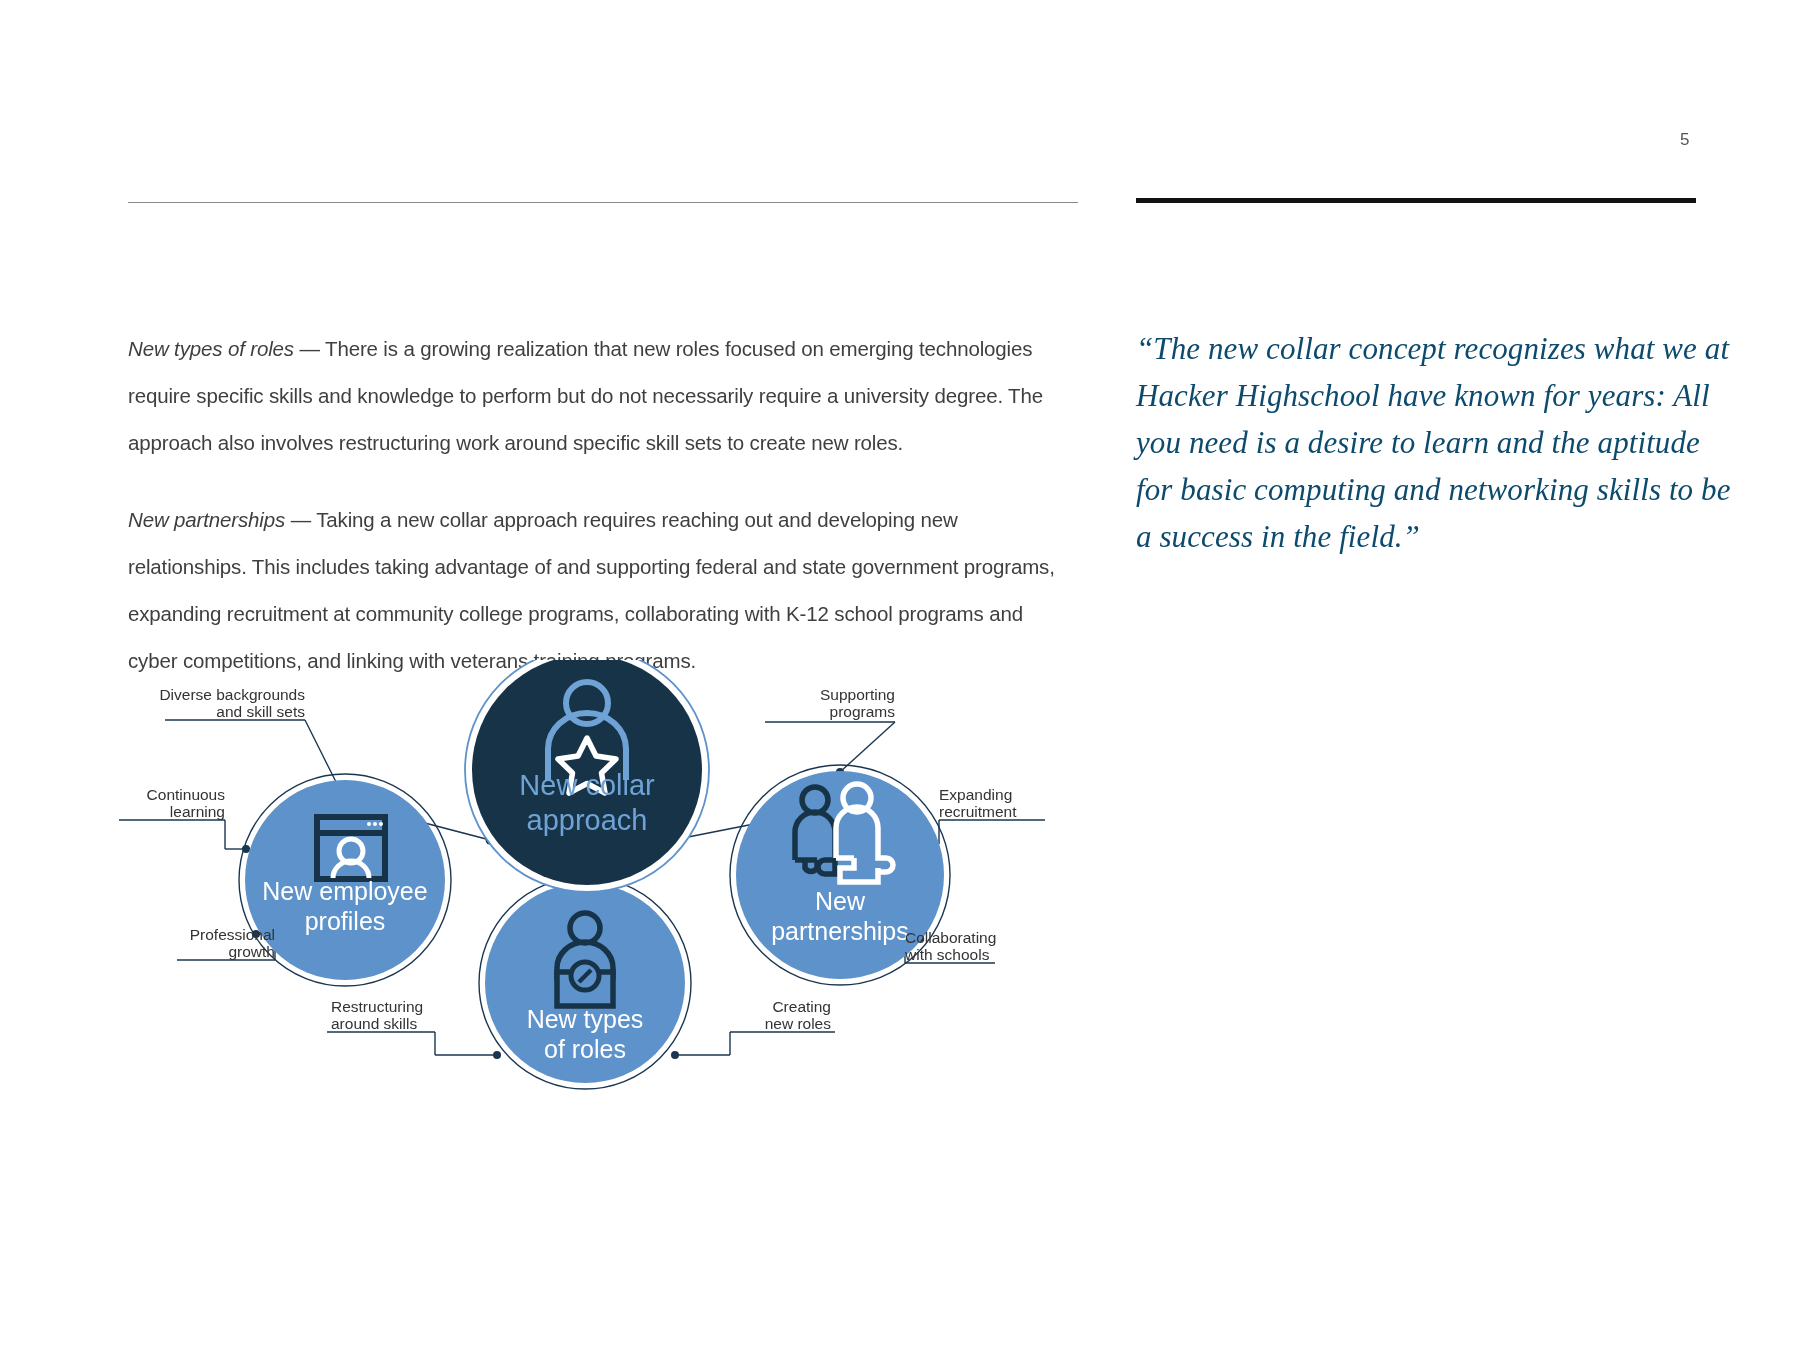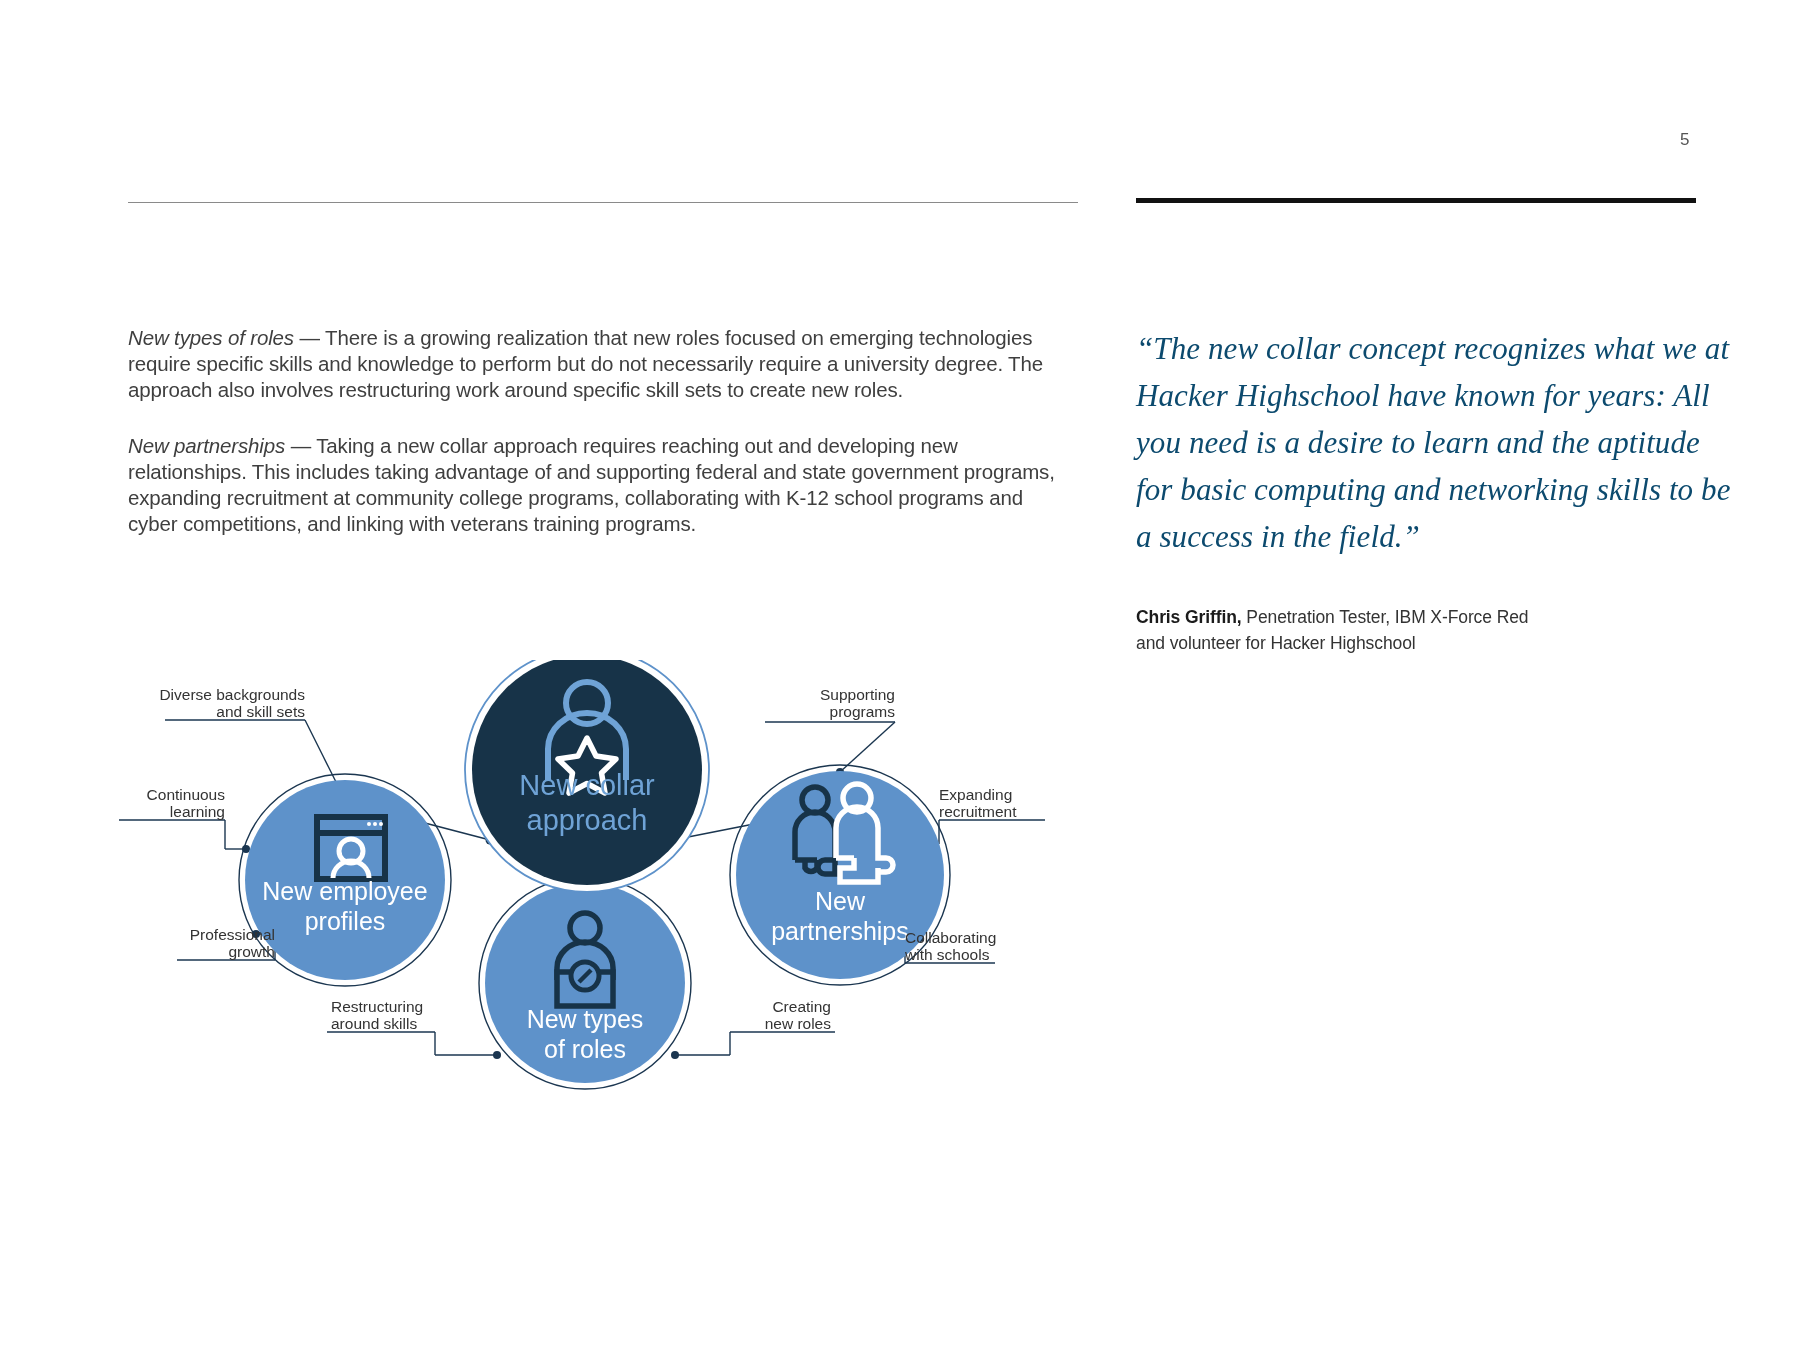--- a/index.html
+++ b/index.html
@@ -45,21 +45,21 @@
   
   .body-col {
     position: absolute;
     left: 128px;
     top: 325px;
     width: 948px;
   }
   .body-col p {
     margin: 0 0 30px 0;
     font-size: 20.5px;
-    line-height: 26px;
+    line-height: 47px;
     color: #3f3f3f;
     letter-spacing: -0.15px;
   }
   .body-col p .lead {
     font-style: italic;
   }
 
   
   .quote-col {
     position: absolute;
@@ -105,24 +105,20 @@
 <div class="rule-left"></div>
 <div class="rule-right"></div>
 
 <div class="body-col">
   <p><span class="lead">New types of roles</span><span> — There is a growing realization that new roles focused on emerging technologies require specific skills and knowledge to perform but do not necessarily require a university degree. The approach also involves restructuring work around specific skill sets to create new roles.</span></p>
   <p><span class="lead">New partnerships</span><span> — Taking a new collar approach requires reaching out and developing new relationships. This includes taking advantage of and supporting federal and state government programs, expanding recruitment at community college programs, collaborating with K-12 school programs and cyber competitions, and linking with veterans training programs.</span></p>
 </div>
 
 <div class="quote-col">
   <div class="pull-quote">“The new collar concept recognizes what we at Hacker Highschool have known for years: All you need is a desire to learn and the aptitude for basic computing and networking skills to be a success in the field.”</div>
-  <div class="attribution">
-    <div><span class="who">Chris Griffin,</span><span> Penetration Tester, IBM X-Force Red</span></div>
-    <div>and volunteer for Hacker Highschool</div>
-  </div>
 </div>
 
 <div class="diagram">
 <svg width="1000" height="480" viewBox="0 0 1000 480" xmlns="http://www.w3.org/2000/svg">
 
   <defs>
     <clipPath id="clip-center">
           <circle cx="482" cy="110" r="122"></circle>
         </clipPath>
     <clipPath id="clip-emp">

